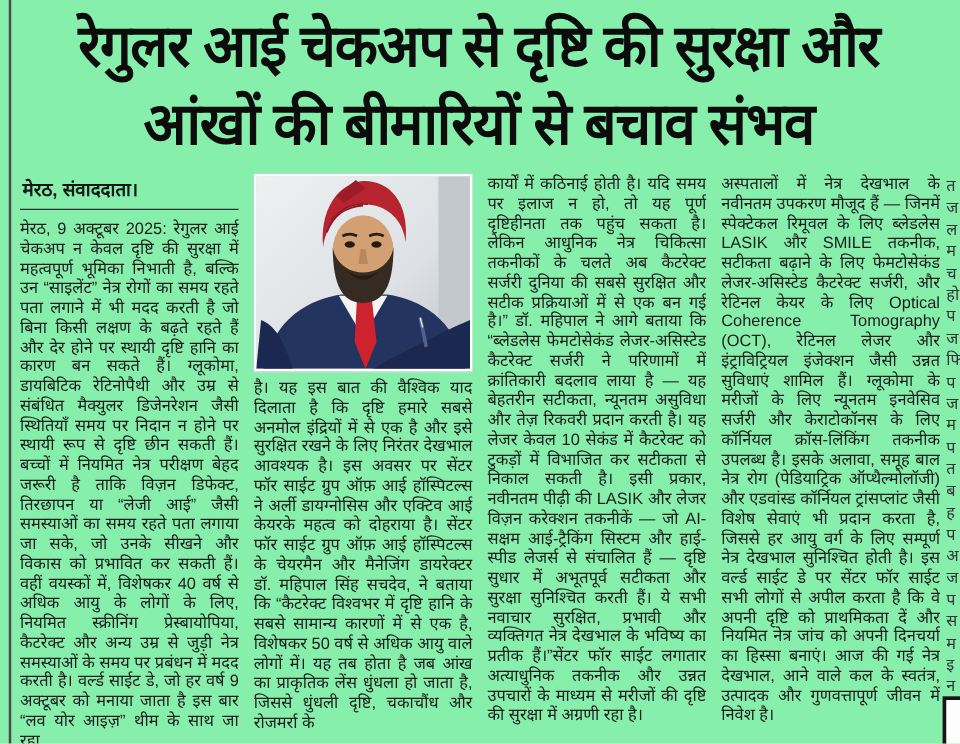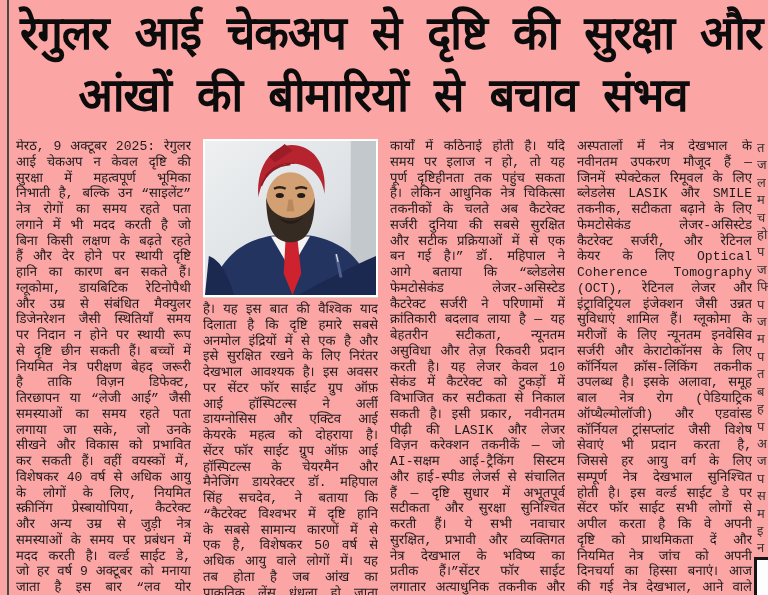--- a/index.html
+++ b/index.html
@@ -1,23 +1,23 @@
 <!DOCTYPE html>
 <html><head>
 <meta charset="utf-8">
 <style>
   * { margin: 0; padding: 0; box-sizing: border-box; }
   html, body { background: #e9e7e2; }
   .page {
     position: relative;
     width: 768px; height: 595px;
     margin: 0 auto;
-    background: #fca5a5;
+    background: #86efac;
     overflow: hidden;
-    font-family: Liberation Mono, monospace;
+    font-family: Liberation Sans, sans-serif;
     color: #1c1c1c;
   }
   .left-rule {
     position: absolute; left: 7px; top: 0; bottom: 0;
     width: 2px; background: #4a4a4a;
   }
   .headline {
     position: absolute; top: 6px; left: 20px; right: 22px;
     text-align: center;
     font-weight: bold;
@@ -83,20 +83,21 @@
   <div class="left-rule"></div>
 
   <h1 class="headline">
     <span class="hl">रेगुलर आई चेकअप से दृष्टि की सुरक्षा और</span>
     <span class="hl">आंखों की बीमारियों से बचाव संभव</span>
   </h1>
 
   <div class="body-area">
 
     <div class="col">
+      <div class="byline">मेरठ, संवाददाता।</div>
       <p class="body-text">मेरठ, 9 अक्टूबर 2025: रेगुलर आई चेकअप न केवल दृष्टि की सुरक्षा में महत्वपूर्ण भूमिका निभाती है, बल्कि उन “साइलेंट” नेत्र रोगों का समय रहते पता लगाने में भी मदद करती है जो बिना किसी लक्षण के बढ़ते रहते हैं और देर होने पर स्थायी दृष्टि हानि का कारण बन सकते हैं। ग्लूकोमा, डायबिटिक रेटिनोपैथी और उम्र से संबंधित मैक्युलर डिजेनरेशन जैसी स्थितियाँ समय पर निदान न होने पर स्थायी रूप से दृष्टि छीन सकती हैं। बच्चों में नियमित नेत्र परीक्षण बेहद जरूरी है ताकि विज़न डिफेक्ट, तिरछापन या “लेजी आई” जैसी समस्याओं का समय रहते पता लगाया जा सके, जो उनके सीखने और विकास को प्रभावित कर सकती हैं। वहीं वयस्कों में, विशेषकर 40 वर्ष से अधिक आयु के लोगों के लिए, नियमित स्क्रीनिंग प्रेस्बायोपिया, कैटरेक्ट और अन्य उम्र से जुड़ी नेत्र समस्याओं के समय पर प्रबंधन में मदद करती है। वर्ल्ड साईट डे, जो हर वर्ष 9 अक्टूबर को मनाया जाता है इस बार “लव योर आइज़” थीम के साथ जा रहा</p>
     </div>
 
     <div class="col">
       <figure class="photo-frame">
         <svg viewBox="0 0 176 158" preserveAspectRatio="none">
           <defs>
             <linearGradient id="bg" x1="0" y1="0" x2="1" y2="1">
               <stop offset="0" stop-color="#eef0f1"></stop>
               <stop offset="0.6" stop-color="#dde1e5"></stop>

